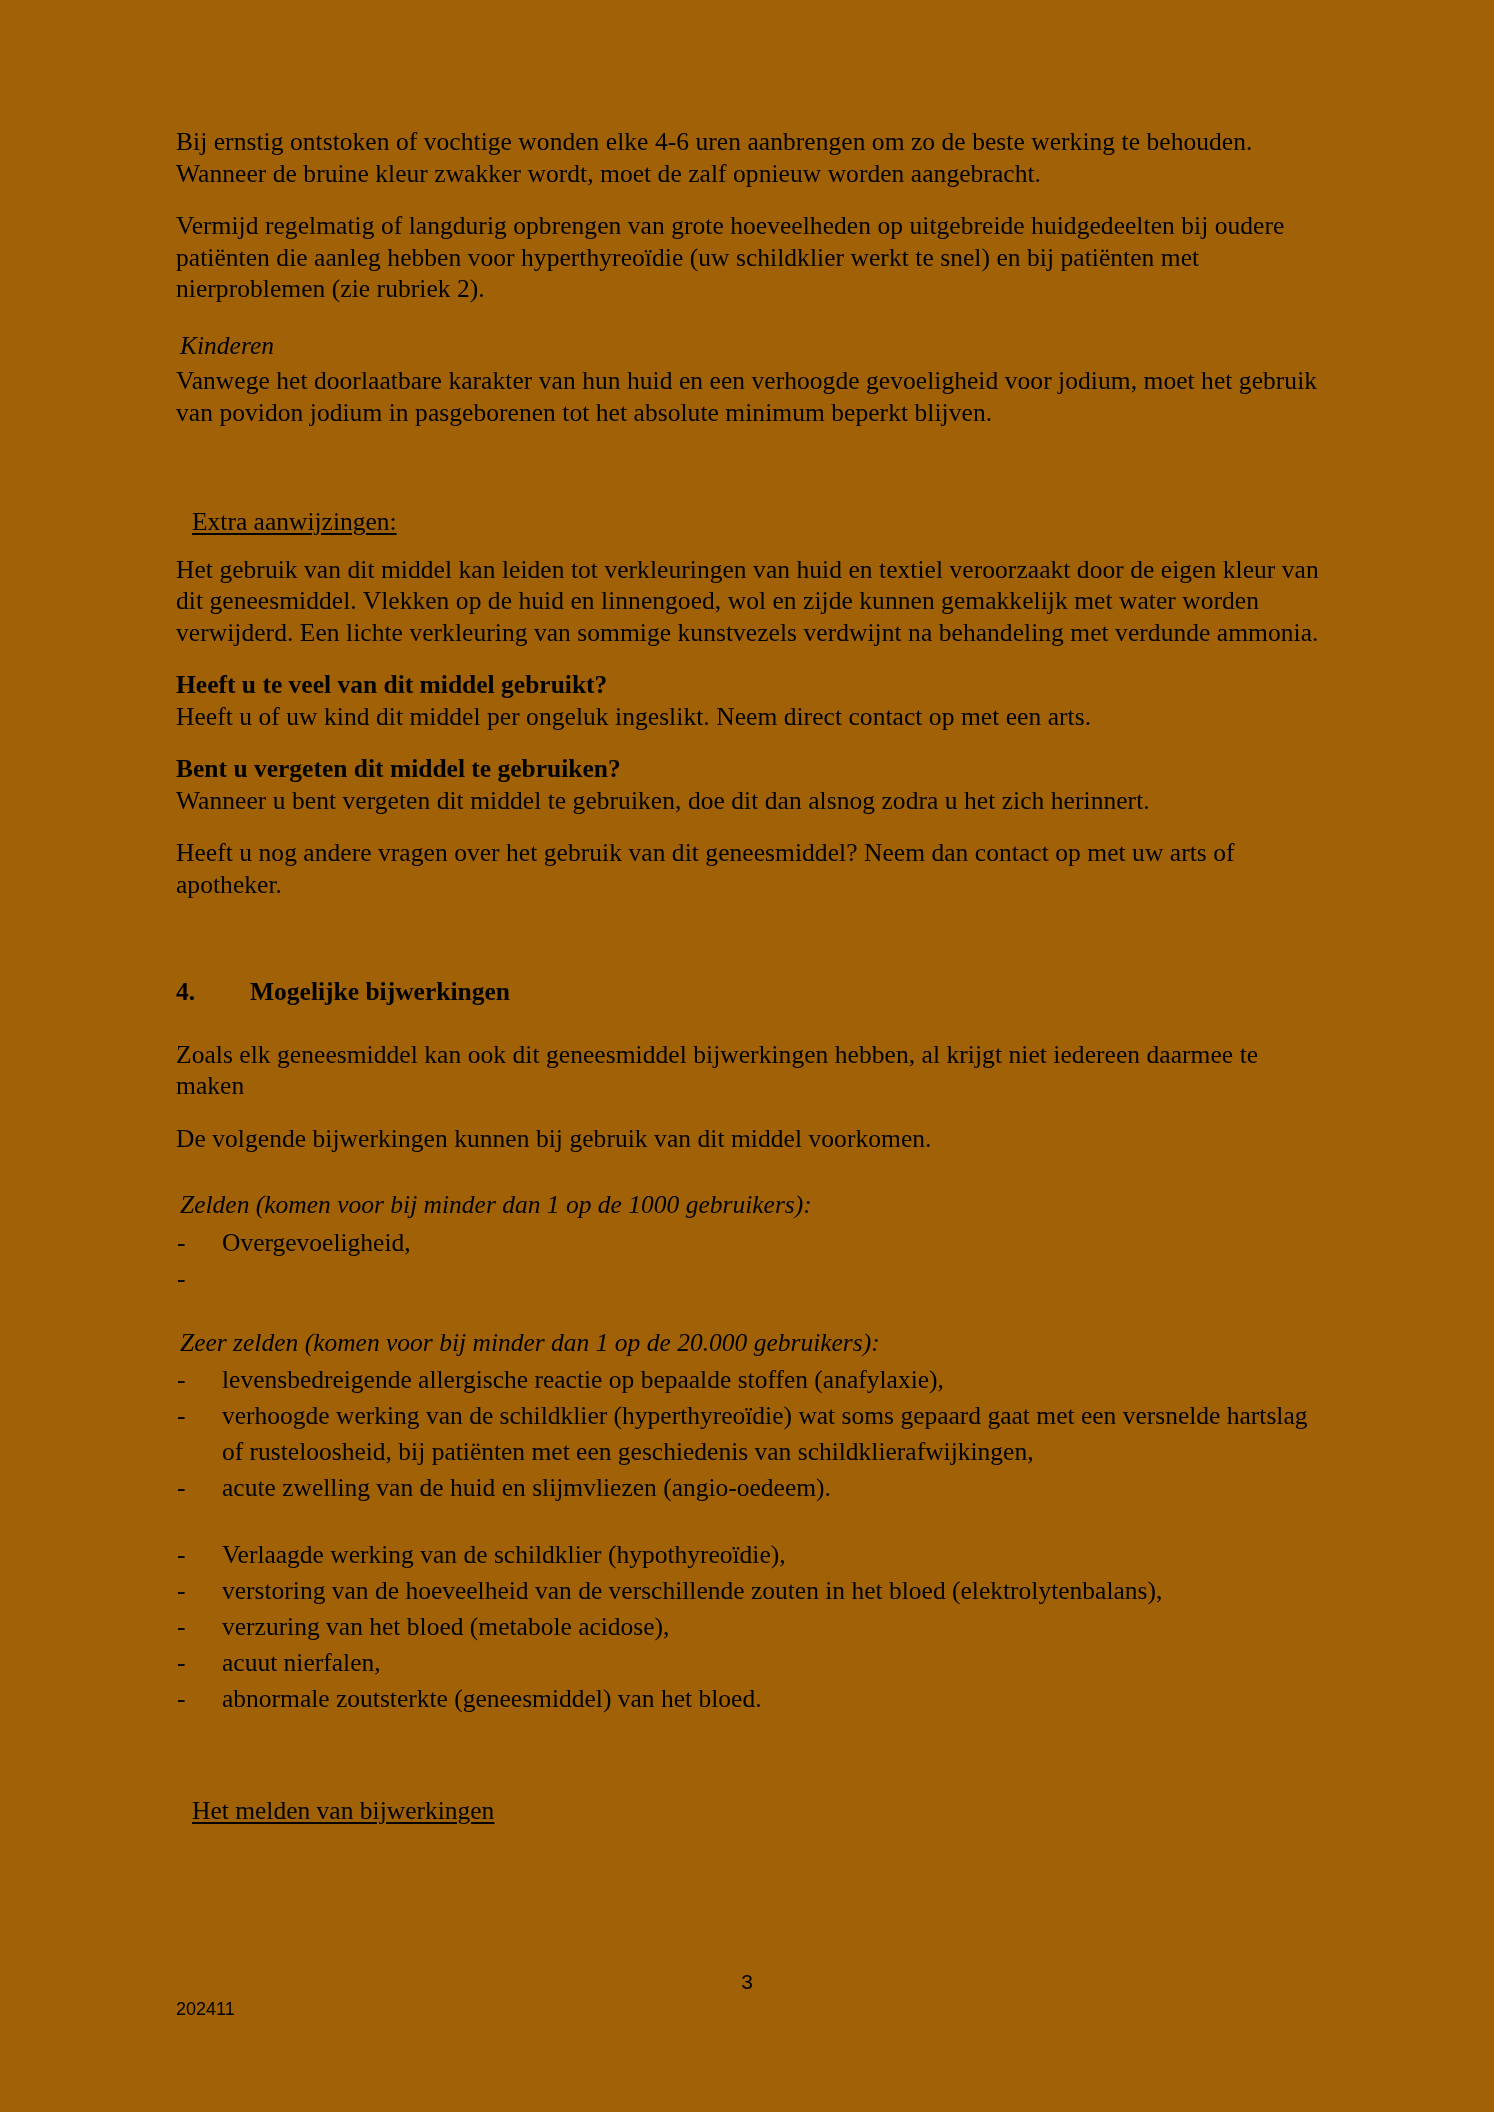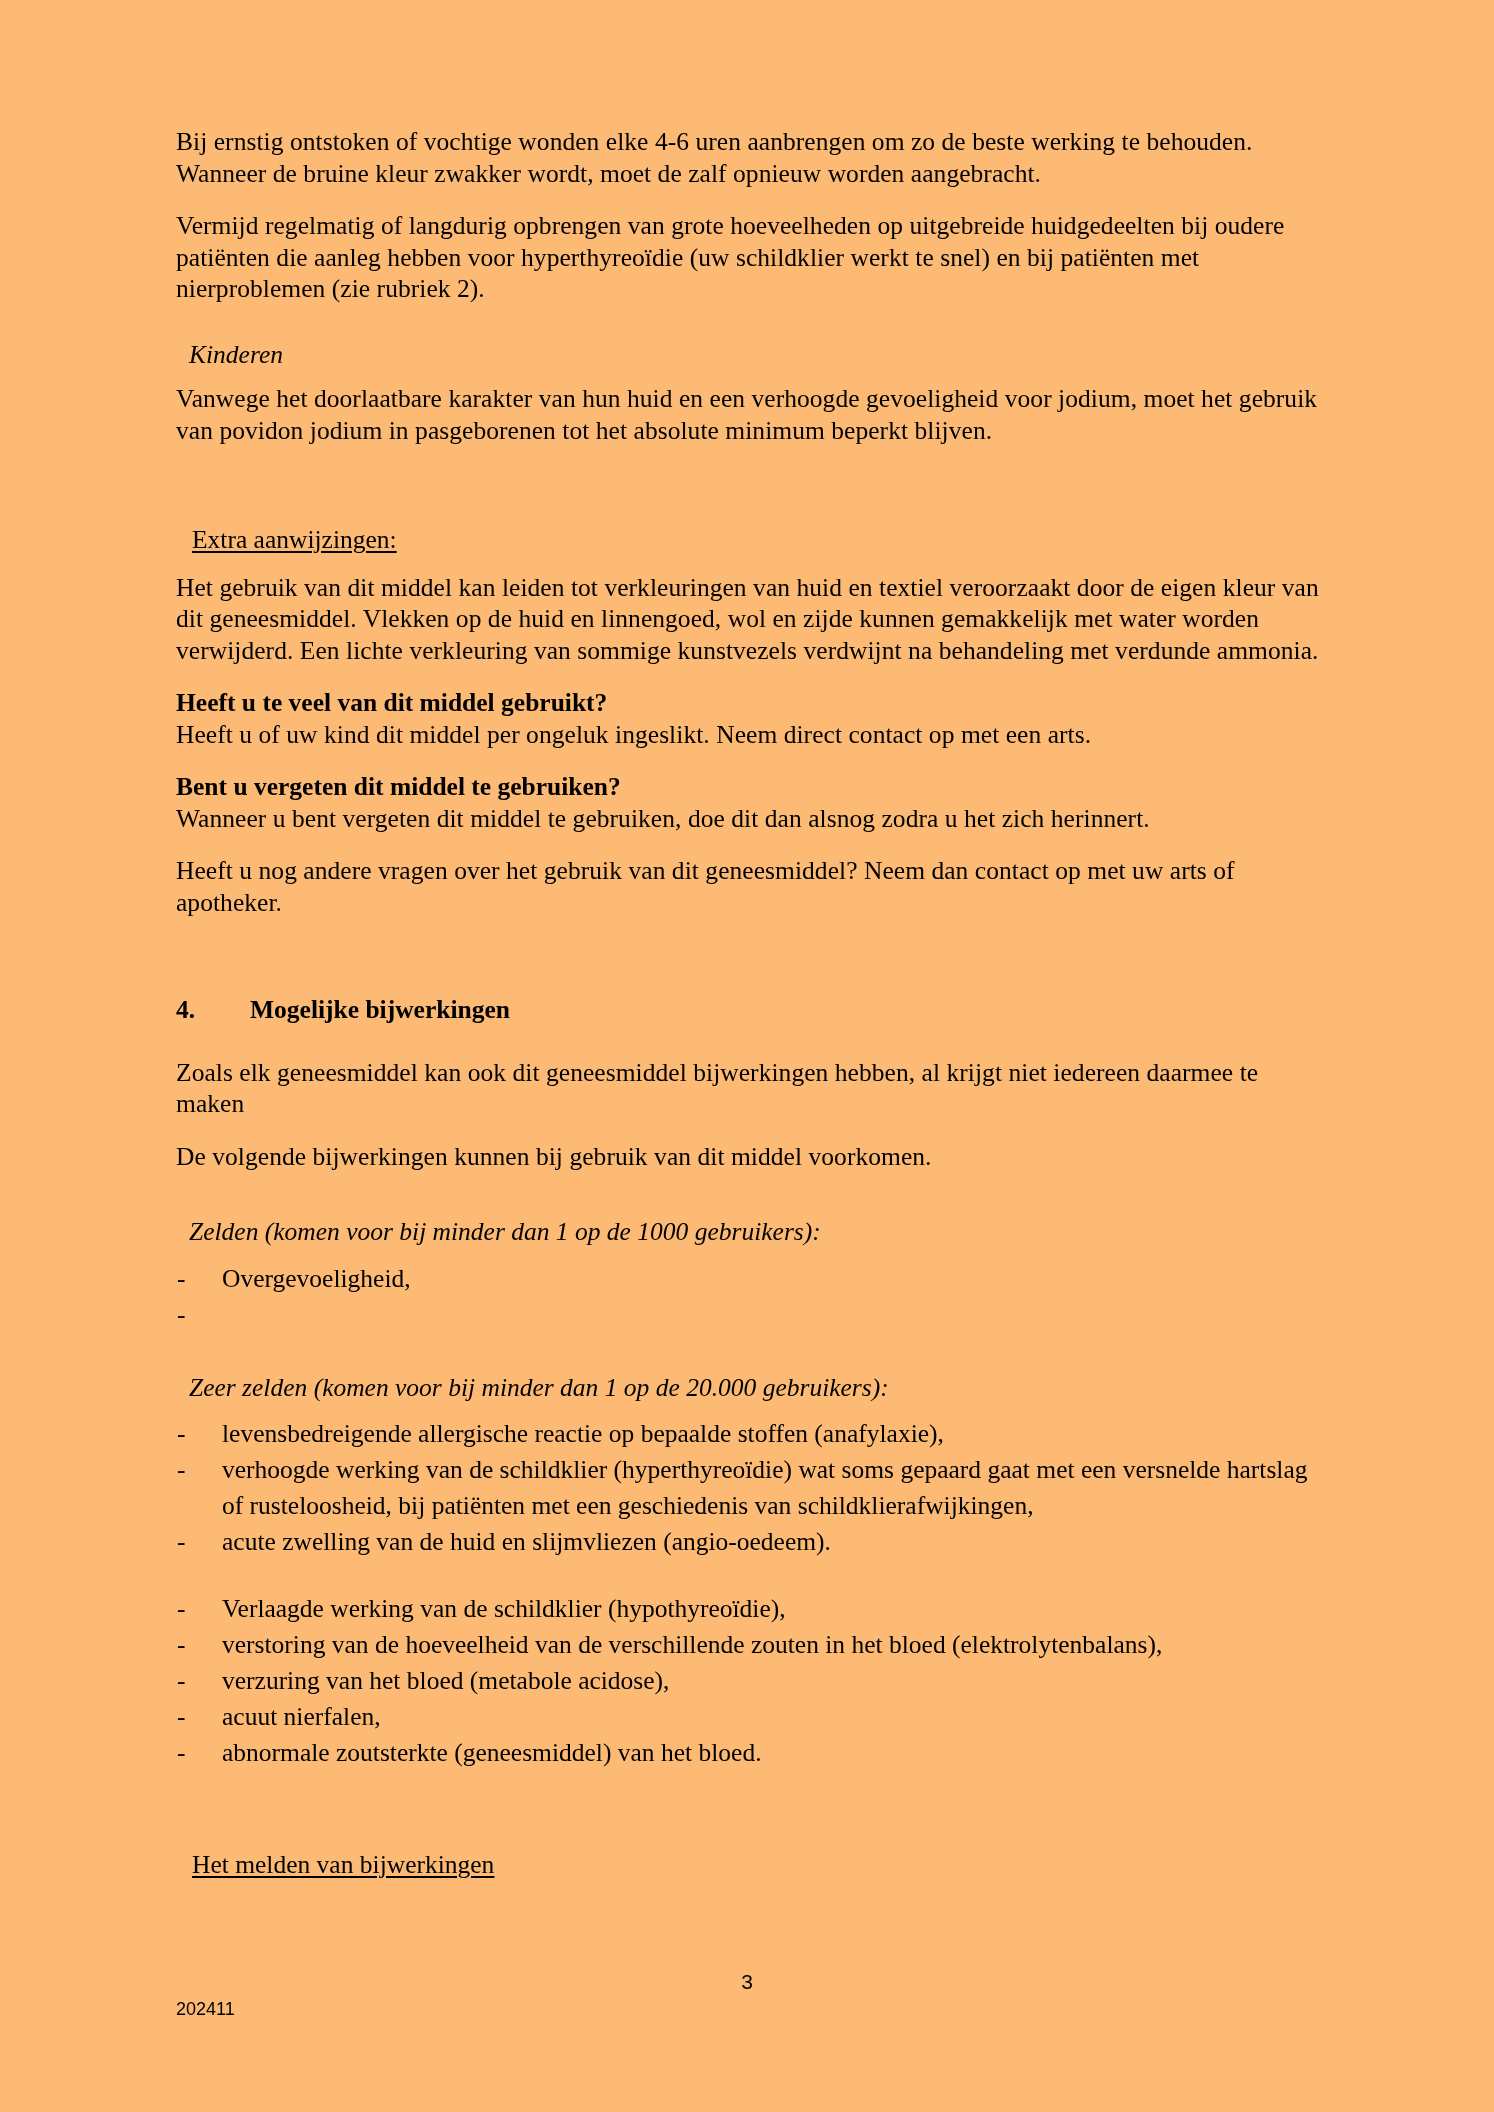--- a/index.html
+++ b/index.html
@@ -8,21 +8,21 @@
     background: #ffffff;
   }
   body {
     font-family: "Liberation Serif", "DejaVu Serif", serif;
     color: #000000;
   }
   .page {
     position: relative;
     width: 1494px;
     height: 2112px;
-    background: #fdba74;
+    background: #a16207;
     overflow: hidden;
     box-sizing: border-box;
   }
   .content {
     position: absolute;
     left: 176px;
     top: 126px;
     width: 1146px;
   }
   
@@ -35,21 +35,21 @@
   }
   .gap-sm { height: 21px; }
   .gap-md { height: 31px; }
   .gap-lg { height: 62px; }
   .gap-xl { height: 76px; }
 
   .italic-head {
     font-size: 25.5px;
     line-height: 31.5px;
     font-style: italic;
-    margin: 13px;
+    margin: 4px;
   }
   .underline-head {
     font-size: 25.5px;
     line-height: 31.5px;
     margin: 16px;
     display: block;
   }
   .underline-head .u {
     text-decoration: underline;
     text-decoration-thickness: 1.5px;

